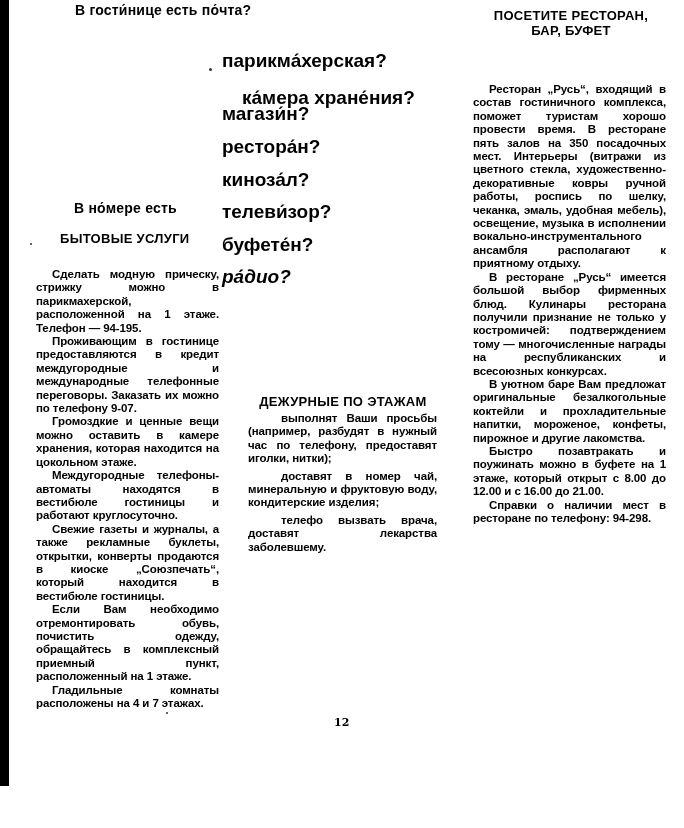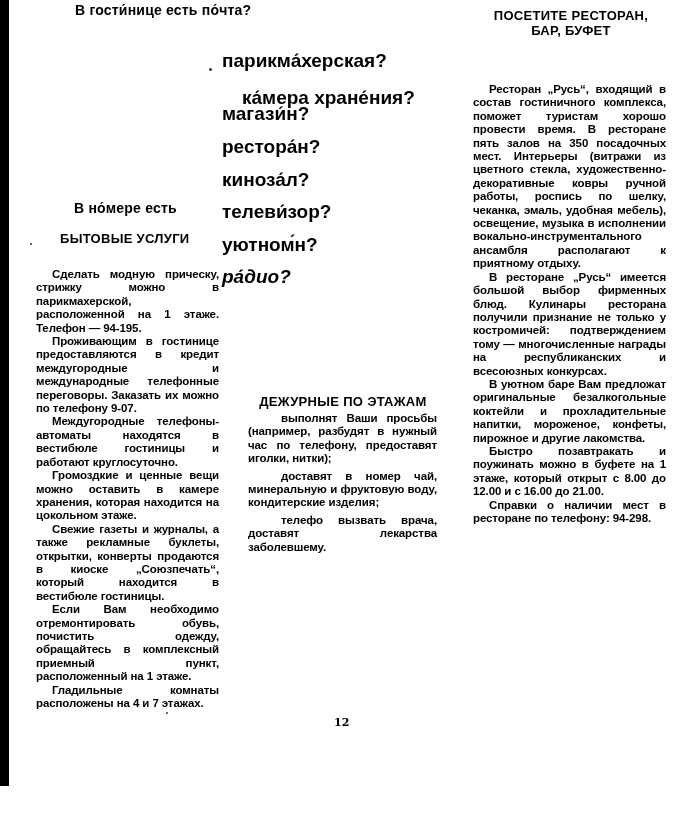--- a/index.html
+++ b/index.html
@@ -82,32 +82,32 @@
   <div class="speck" style="left:166px; top:712px; width:2px; height:2px;"></div>
 
   <div class="q-main" style="left:75px; top:2px;">В гости́нице есть по́чта?</div>
 
   <div class="q-item" style="top:38px;margin-top:12px;">парикма́херская?</div>
   <div class="q-item" style="top:87px;margin-left:20px;">ка́мера хране́ния?</div>
   <div class="q-item" style="top:103px;">магази́н?</div>
   <div class="q-item" style="top:136px;">рестора́н?</div>
   <div class="q-item" style="top:169px;">киноза́л?</div>
   <div class="q-item" style="top:201px;">телеви́зор?</div>
-  <div class="q-item" style="top:234px;">уютном́н?</div>
+  <div class="q-item" style="top:234px;">буфете́н?</div>
   <div class="q-item" style="top:266px;font-style:italic;">ра́дио?</div>
 
   <div class="q-main" style="left:74px; top:200px;">В но́мере есть</div>
 
   <div class="small-heading" style="left:60px; top:231px;">БЫТОВЫЕ УСЛУГИ</div>
 
   <div class="col" style="left:36px; top:268px; width:183px;">
     <p>Сделать модную прическу, стрижку можно в парикмахерской, расположенной на 1 этаже. Телефон — 94-195.</p>
     <p>Проживающим в гостинице предоставляются в кредит междугородные и международные телефонные переговоры. Заказать их можно по телефону 9-07.</p>
+    <p>Громоздкие и ценные вещи можно оставить в камере хранения, которая находится на цокольном этаже.</p>
     <p>Междугородные телефоны-автоматы находятся в вестибюле гостиницы и работают круглосуточно.</p>
-    <p>Громоздкие и ценные вещи можно оставить в камере хранения, которая находится на цокольном этаже.</p>
     <p>Свежие газеты и журналы, а также рекламные буклеты, открытки, конверты продаются в киоске „Союзпечать“, который находится в вестибюле гостиницы.</p>
     <p>Если Вам необходимо отремонтировать обувь, почистить одежду, обращайтесь в комплексный приемный пункт, расположенный на 1 этаже.</p>
     <p>Гладильные комнаты расположены на 4 и 7 этажах.</p>
   </div>
 
   <div class="centered-heading" style="left:248px; top:394px; width:190px;">ДЕЖУРНЫЕ ПО ЭТАЖАМ</div>
 
   <div class="col col-mid" style="left:248px; top:412px; width:189px;">
     <p>выполнят Ваши просьбы (например, разбудят в нужный час по телефону, предоставят иголки, нитки);</p>
     <p>доставят в номер чай, минеральную и фруктовую воду, кондитерские изделия;</p>

